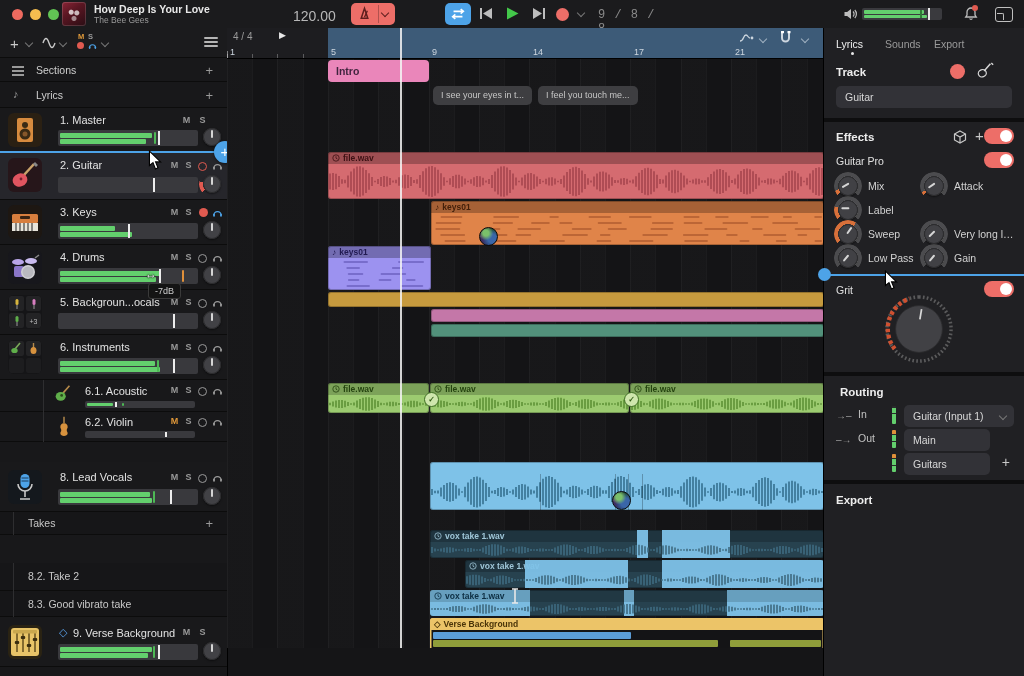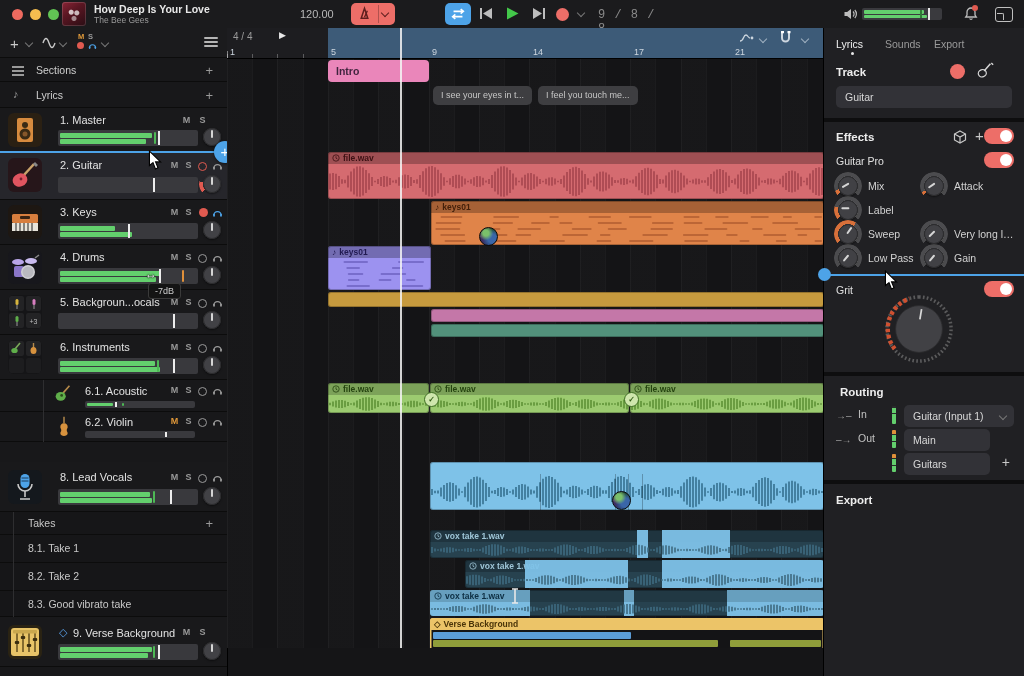--- a/index.html
+++ b/index.html
@@ -8,21 +8,21 @@
        -webkit-font-smoothing:antialiased;}
   
   .titlebar{position:absolute;left:0;top:0;width:1024px;height:28px;background:#1b1b1d;border-bottom:1px solid #000;}
   .tl{position:absolute;top:9px;width:11px;height:11px;border-radius:50%;}
   .albumart{position:absolute;left:62px;top:2px;width:24px;height:24px;border-radius:3px;
     background:linear-gradient(145deg,#8a2436 0%,#5a1622 40%,#2a0d14 100%);box-shadow:inset 0 0 0 1px rgba(255,255,255,.15);}
   .albumart::after{content:"";position:absolute;left:5px;top:6px;width:14px;height:14px;
     background:radial-gradient(circle at 30% 30%,rgba(255,255,255,.75) 0 2px,transparent 3px),radial-gradient(circle at 70% 35%,rgba(255,255,255,.7) 0 2px,transparent 3px),radial-gradient(circle at 50% 75%,rgba(255,255,255,.5) 0 2px,transparent 3px);}
   .songtitle{position:absolute;left:94px;top:3px;font-size:10.5px;color:#e8e8e8;font-weight:bold;}
   .artist{position:absolute;left:94px;top:15px;font-size:8.5px;color:#9a9a9a;}
-  .tempo{position:absolute;left:300px;top:8px;font-size:11px;color:#b8b8b8;}
+  .tempo{position:absolute;left:293px;top:8px;font-size:14px;color:#b8b8b8;}
   .mbtn{position:absolute;left:351px;top:3px;width:44px;height:22px;border-radius:5px;background:var(--accent_red,#ed6e68);}
   .mbtn .div{position:absolute;left:27px;top:2px;bottom:2px;width:1px;background:rgba(0,0,0,.25);}
   .loopbtn{position:absolute;left:445px;top:3px;width:26px;height:22px;border-radius:5px;background:var(--accent_blue,#4da3e8);}
   .chev{display:inline-block;width:5px;height:5px;border-right:1.5px solid #777;border-bottom:1.5px solid #777;transform:rotate(45deg);}
   .chev.dark{border-color:#5f1f1f;}
   .counter{position:absolute;left:598px;top:8px;width:70px;font-size:12px;color:#8a8a8a;letter-spacing:1px;font-family:Liberation Mono, monospace;}
   .topmeter{position:absolute;left:862px;top:8px;width:80px;height:12px;background:#3a3a3e;border-radius:2px;overflow:hidden;}
   .bellbadge{position:absolute;width:6px;height:6px;border-radius:50%;background:#e05a50;}
   .monitoricon{position:absolute;left:995px;top:7px;width:16px;height:13px;border:1.5px solid #c0c0c0;border-radius:3px;}
   .monitoricon::after{content:"";position:absolute;left:1px;bottom:1px;width:6px;height:6px;border-right:1.5px solid #c0c0c0;border-top:1.5px solid #c0c0c0;border-radius:0 2px 0 0;}
@@ -463,24 +463,20 @@
         <span class="fd" style="left:112px"></span>
       </div>
       <div class="kn" style="right:6px;top:25px;width:18px;height:18px"></div>
     </div>
 
     <div class="takerow" style="top:484px;height:23px">
       <span class="guide" style="left:13px;top:0;height:23px"></span>
       <span class="lbl" style="top:5px">Takes</span>
       <span class="plus" style="position:absolute;right:14px;top:5px">+</span>
     </div>
-    <div class="takerow" style="top:507px;height:28px">
-      <span class="guide" style="left:13px;top:0;height:28px"></span>
-      <span class="lbl">8.1. Take 1</span>
-    </div>
     <div class="takerow" style="top:535px;height:28px">
       <span class="guide" style="left:13px;top:0;height:28px"></span>
       <span class="lbl">8.2. Take 2</span>
     </div>
     <div class="takerow" style="top:563px;height:26px">
       <span class="guide" style="left:13px;top:0;height:26px"></span>
       <span class="lbl">8.3. Good vibrato take</span>
     </div>
 
     <div class="trackrow" style="top:589px;height:50px">

